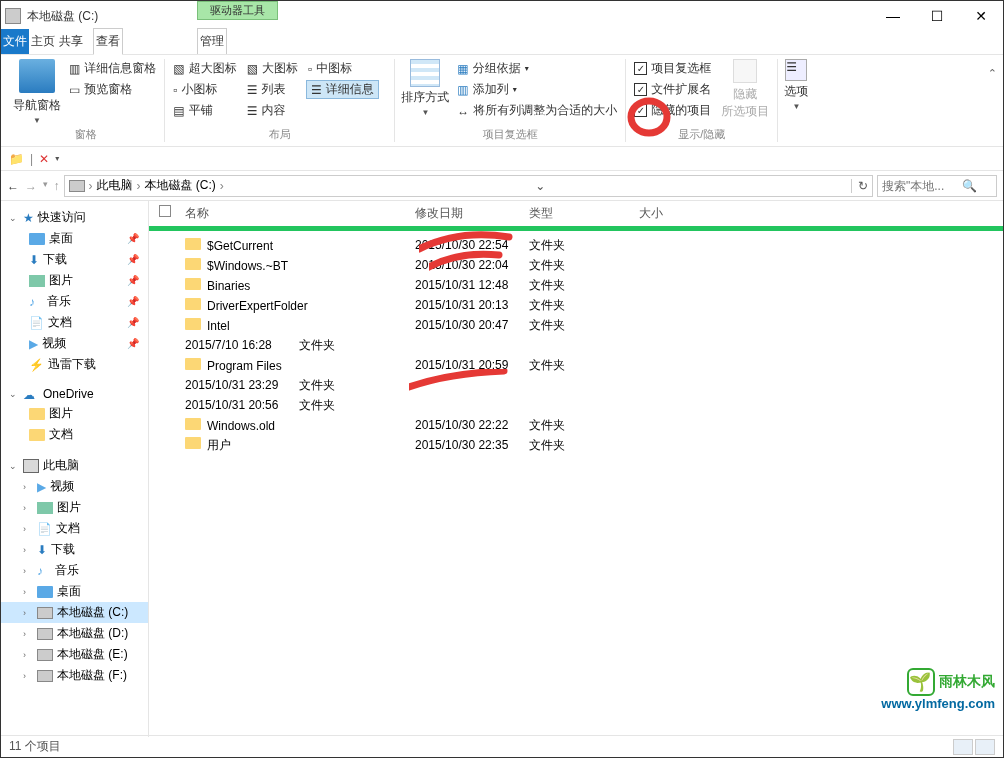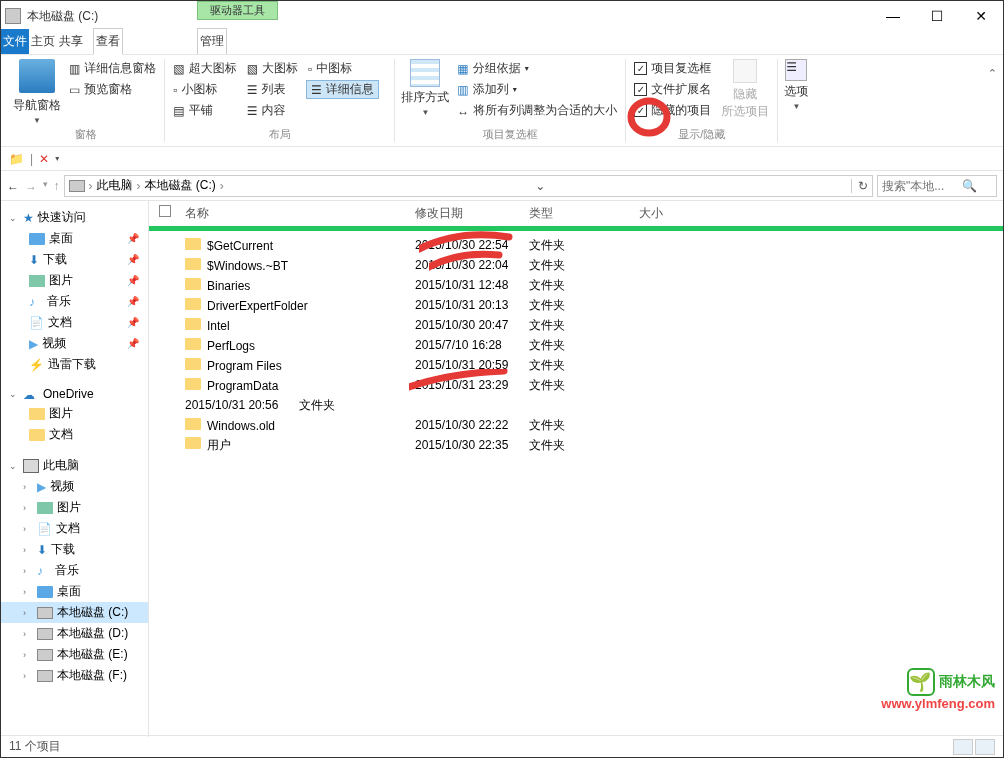--- a/index.html
+++ b/index.html
@@ -60,21 +60,21 @@
 .file-list { padding: 4px 0; }
 .file-row { display: flex; align-items: center; padding: 1px 10px; height: 20px; }
 .file-row .folder-ico { margin-right: 6px; }
 .status { position: absolute; bottom: 0; left: 0; right: 0; height: 22px; border-top: 1px solid #e5e5e5; display: flex; align-items: center; padding: 0 8px; font-size: 11px; color: #555; }
 .status .view-icons { margin-left: auto; display: flex; gap: 2px; }
 .status .view-icons span { width: 20px; height: 16px; border: 1px solid #ccc; background: #e8f0f8; display:inline-block; }
 .watermark { position: absolute; right: 8px; bottom: 26px; text-align: right; }
 .watermark .logo { display:inline-flex; align-items:center; gap:4px; }
 .watermark .leaf { width: 28px; height: 28px; border: 2px solid #33a933; border-radius: 6px; background: #fff; display:inline-flex; align-items:center; justify-content:center; color: #33a933; font-size:18px; }
 .watermark .txt { color: #33a933; font-weight: bold; font-size: 14px; }
-.watermark .url { color: #ef4444; font-size: 13px; font-weight: bold; }
+.watermark .url { color: #0369a1; font-size: 13px; font-weight: bold; }
 .anno { position: absolute; pointer-events: none; }
 .rg .det-btn { background: #cde6f7; border: 1px solid #8ab8dd; padding: 0 4px; }
 </style>
 </head>
 <body>
 
 <div class="titlebar">
   <span class="drive-ico icon"></span>
   <span class="win-title">本地磁盘 (C:)</span>
   <div class="drive-tools">驱动器工具</div>
@@ -411,35 +411,33 @@
         </div>
         <div class="file-row">
           <div class="col-chk"></div>
           <div class="col-name"><span class="folder-ico"></span><span>Intel</span></div>
           <div class="col-date">2015/10/30 20:47</div>
           <div class="col-type">文件夹</div>
           <div class="col-size"></div>
         </div>
         <div class="file-row">
           <div class="col-chk"></div>
-          <div class="col-name"><span class="folder-ico"></span><span>PerfLogs</span></div>
           <div class="col-date">2015/7/10 16:28</div>
           <div class="col-type">文件夹</div>
           <div class="col-size"></div>
         </div>
         <div class="file-row">
           <div class="col-chk"></div>
           <div class="col-name"><span class="folder-ico"></span><span>Program Files</span></div>
           <div class="col-date">2015/10/31 20:59</div>
           <div class="col-type">文件夹</div>
           <div class="col-size"></div>
         </div>
         <div class="file-row">
           <div class="col-chk"></div>
-          <div class="col-name"><span class="folder-ico"></span><span>ProgramData</span></div>
           <div class="col-date">2015/10/31 23:29</div>
           <div class="col-type">文件夹</div>
           <div class="col-size"></div>
         </div>
         <div class="file-row">
           <div class="col-chk"></div>
           <div class="col-date">2015/10/31 20:56</div>
           <div class="col-type">文件夹</div>
           <div class="col-size"></div>
         </div>

